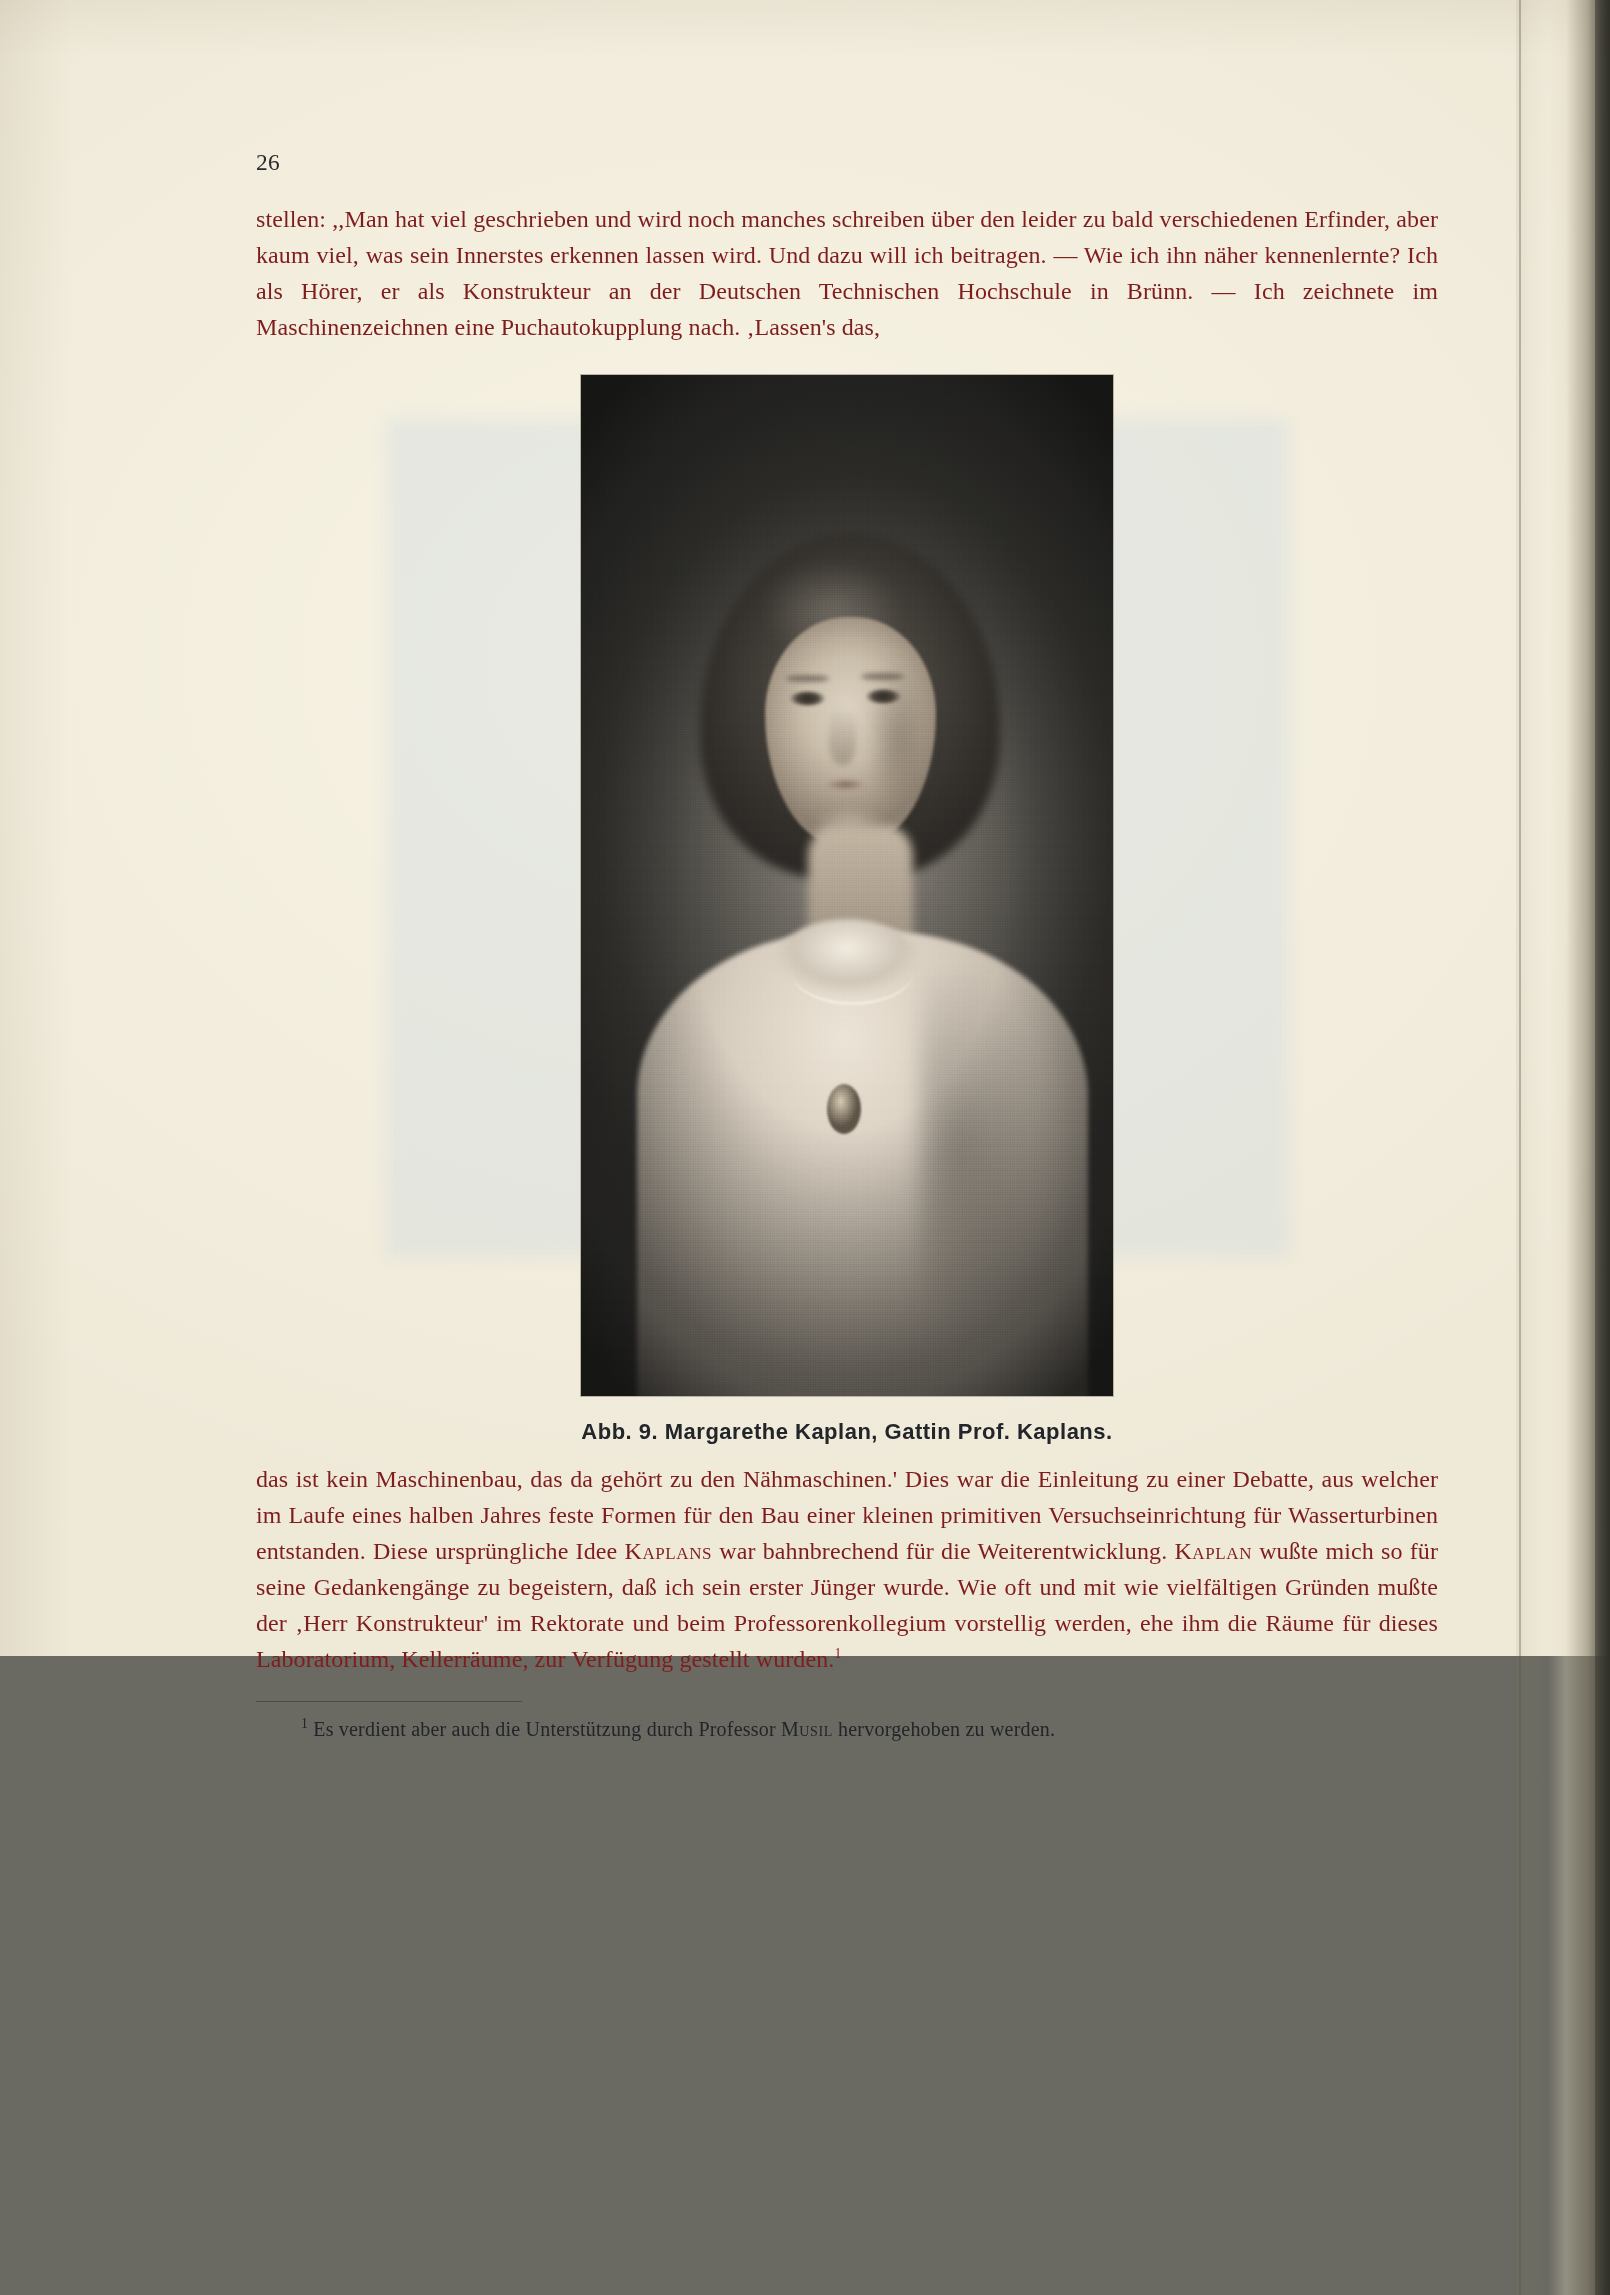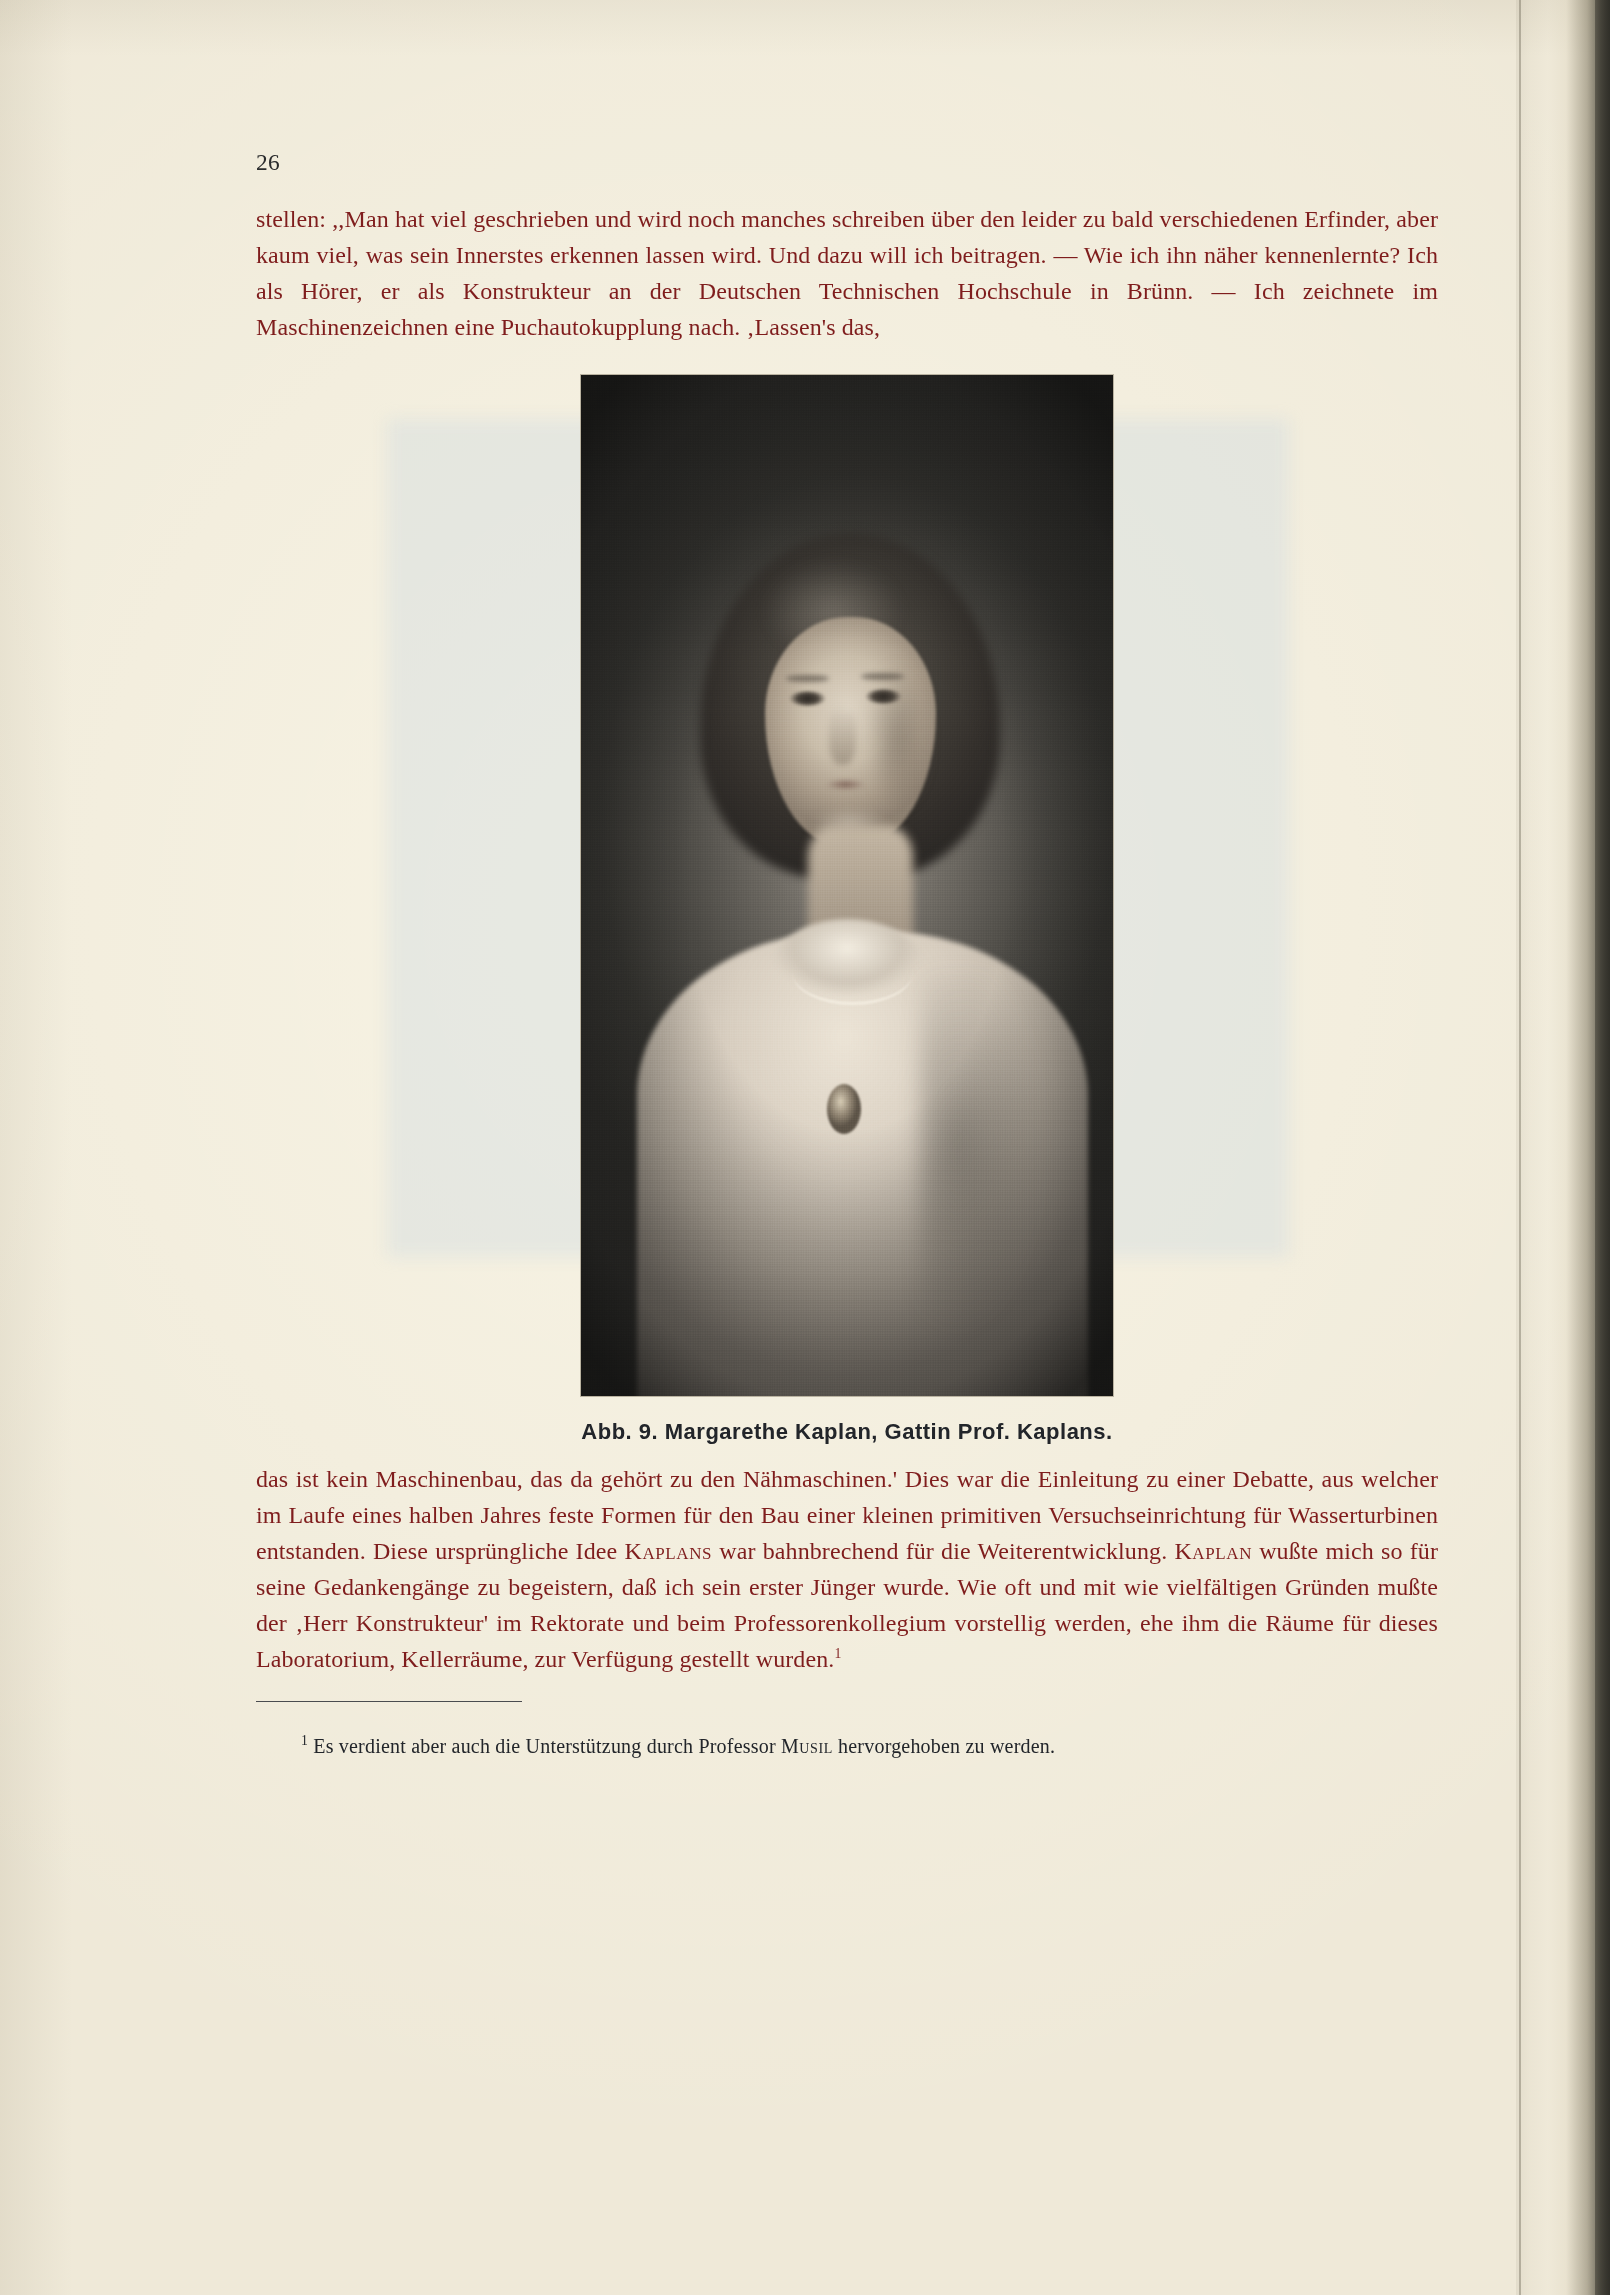--- a/index.html
+++ b/index.html
@@ -11,21 +11,21 @@
     width: 1611px;
     height: 2295px;
     overflow: hidden;
     font-family: "Liberation Serif", serif;
   }
 
   
   #page {
     position: absolute;
     left: 0; top: 0;
-    width: 1611px; height: 2295px;
+    width: 1611px; height: 1656px;
     background: #efe9d8;
   }
 
   
   #paper-tone {
     position: absolute;
     left: 0; top: 0; right: 0; bottom: 0;
     background:
       radial-gradient(120% 90% at 45% 40%, rgba(255,253,240,0.55) 0%, rgba(238,231,212,0.0) 60%),
       linear-gradient(90deg, rgba(170,160,135,0.18) 0px, rgba(170,160,135,0.0) 72px),
@@ -298,21 +298,21 @@
   }
 
   
   #footnote-rule {
     margin-top: 21px;
     width: 266px;
     height: 0.8px;
     background: #4a4c4f;
   }
   #footnote {
-    margin-top: 30px;
+    margin-top: 13px;
     font-size: 20px;
     line-height: 31px;
     color: #22252a;
     text-align: justify;
     letter-spacing: 0.2px;
   }
   #footnote .fn-indent { padding-left: 45px; }
   sup { font-size: 13.7px; line-height: 0; }
 </style>
 </head>

